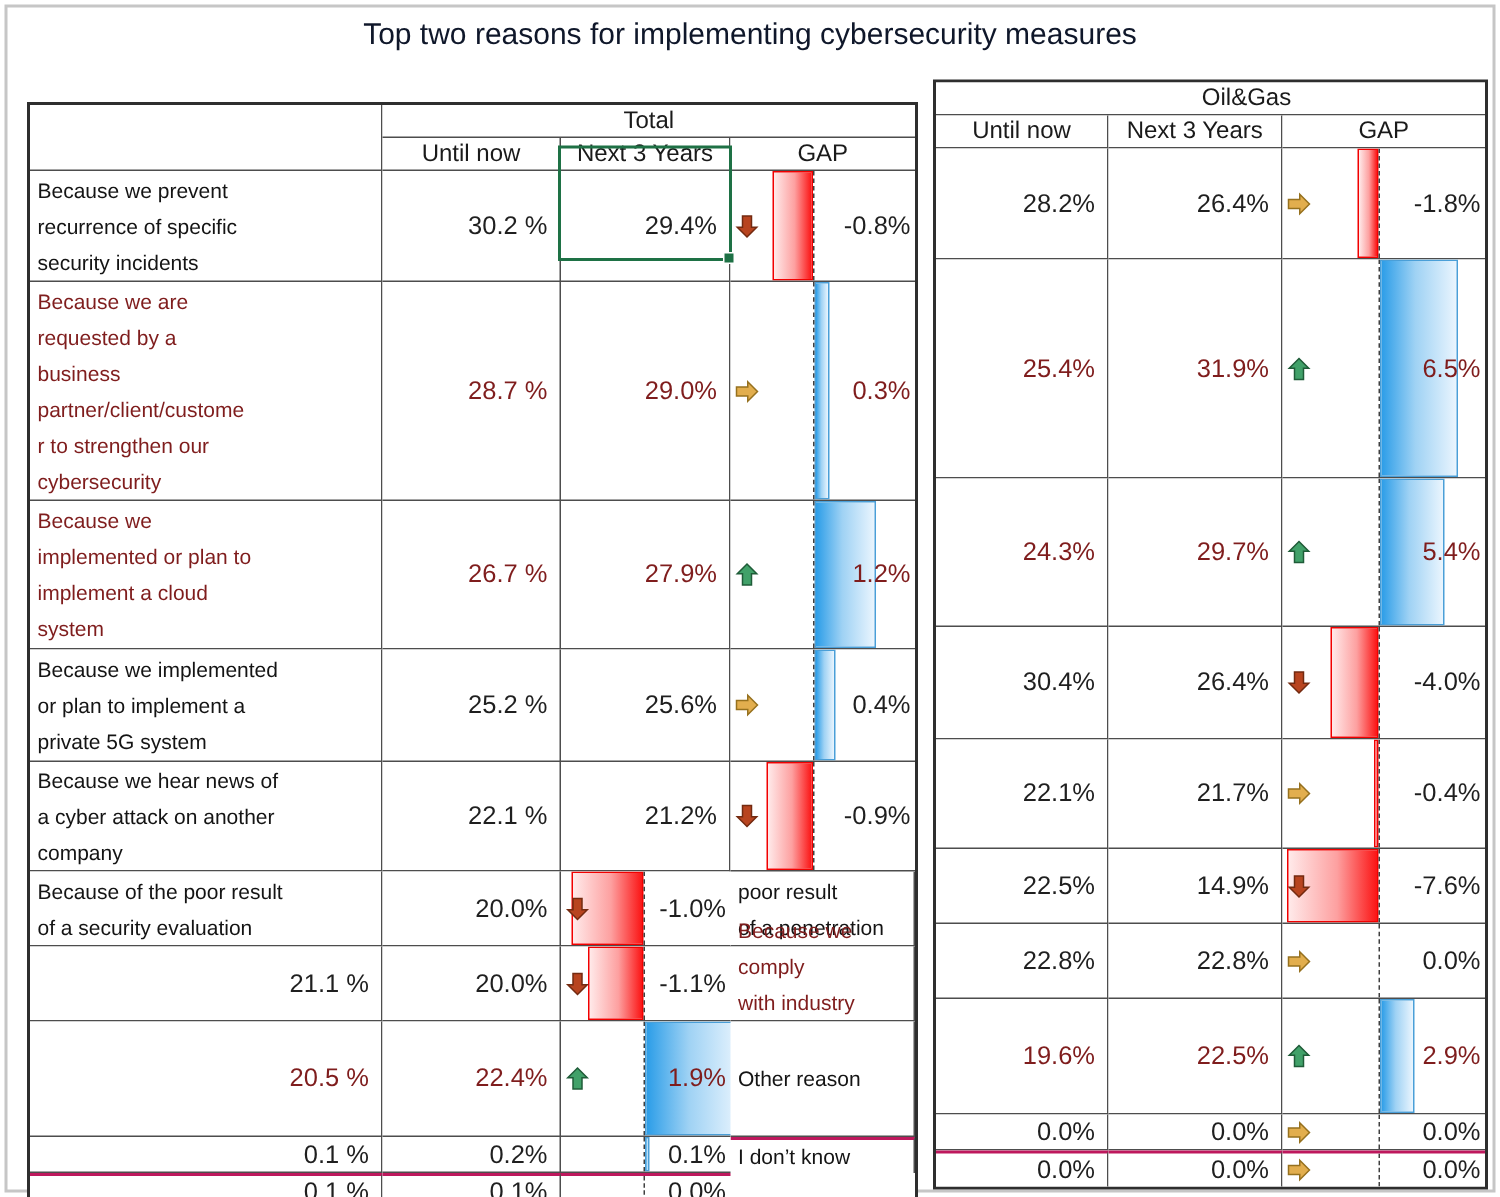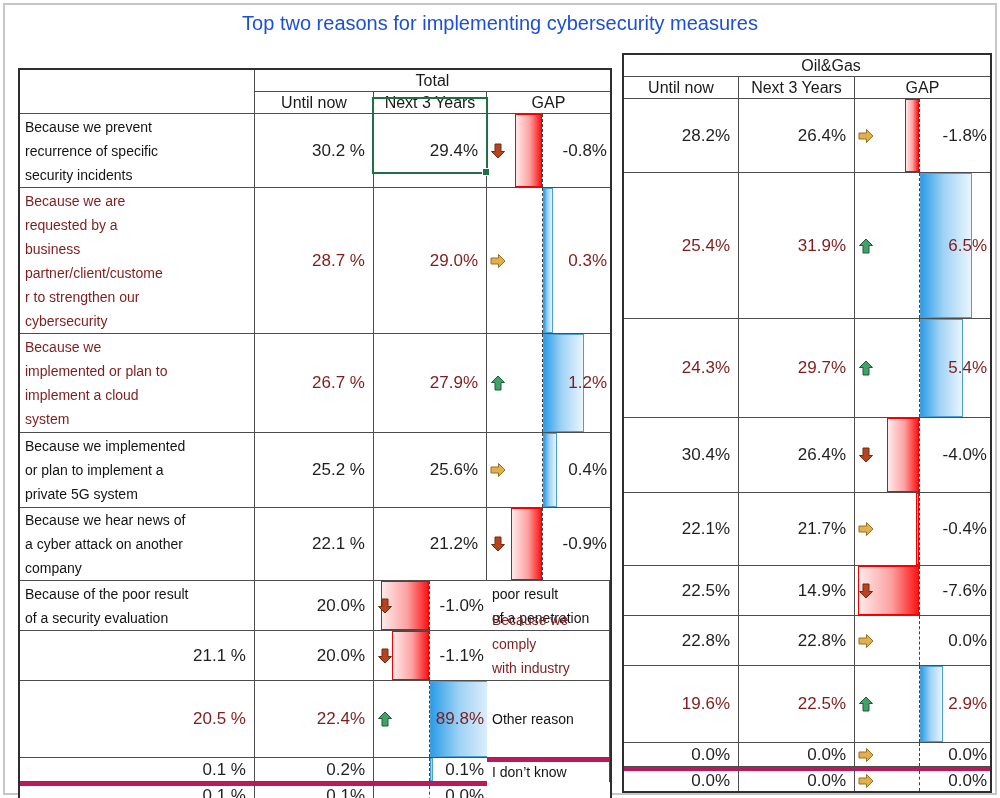--- a/index.html
+++ b/index.html
@@ -1,26 +1,26 @@
 <!DOCTYPE html>
 <html><head>
 <meta charset="utf-8">
 <style>
   html,body{margin:0;padding:0;width:1000px;height:798px;background:#fff;overflow:hidden;
     font-family:"Liberation Sans","DejaVu Sans",sans-serif;}
   #page{position:relative;width:1000px;height:798px;background:#fff;}
   #frame{position:absolute;inset:3px;border:2px solid #c6c6c6;pointer-events:none;}
   #title{position:absolute;left:0;top:12px;width:1000px;text-align:center;
-    font-size:20px;font-weight:400;color:#1d4ed8;margin:0;}
+    font-size:20px;font-weight:400;color:#0f172a;margin:0;}
   .grid{position:absolute;display:grid;border:2px solid #2e2e2e;background:#fff;}
   .cell{box-sizing:border-box;border-right:1px solid #4d4d4d;border-bottom:1px solid #4d4d4d;
     display:flex;align-items:center;font-size:17px;color:#1f1f1f;background:#fff;min-width:0;min-height:0;}
   .cell.lastcol{border-right:none;}
   .cell.lastrow{border-bottom:none;}
-  .cell.thicktop{border-top:4px solid #be185d;}
+  .cell.thicktop{border-top:2px solid #be185d;}
   .hcell{justify-content:center;font-size:16px;color:#1a1a1a;}
   .labelcell{justify-content:flex-start;padding:2px 4px 2px 5px;font-size:14px;line-height:24px;
     white-space:pre-line;color:#141414;}
   .valuecell{justify-content:flex-end;padding-right:8px;}
   .bold{font-weight:normal;color:#7f1d1d;}
   .gapcell{position:relative;padding:0;overflow:hidden;}
   .gapbar{position:absolute;top:0;bottom:0;z-index:1;box-sizing:border-box;}
   .zline{position:absolute;top:0;bottom:0;width:0;z-index:2;border-left:1px dashed #404040;}
   .gapval{position:absolute;right:3px;top:50%;transform:translateY(-50%);z-index:3;}
   .trendicon{position:absolute;left:3px;top:50%;transform:translateY(-50%);z-index:3;}
@@ -136,21 +136,21 @@
 with industry
 regulations</div>
       <div class="cell valuecell bold">20.5 %</div>
       <div class="cell valuecell bold">22.4%</div>
       <div class="cell gapcell bold lastcol">
         <div class="gapbar" style="left: 56px; width: 64.6px; background: linear-gradient(to right, rgb(43, 157, 232) 0%, rgb(159, 210, 244) 45%, rgb(234, 245, 254) 100%); border: 1px solid rgb(74, 159, 216);"></div>
         <div class="zline" style="left: 55px; border-left-color: rgb(64, 64, 64);"></div>
         <svg width="16" height="16" viewBox="0 0 16 16" class="trendicon">
           <path d="M8 1 L14.5 7.5 L11 7.5 L11 15 L5 15 L5 7.5 L1.5 7.5 Z" fill="#41A169" stroke="#1F5C38" stroke-width="1"></path>
         </svg>
-        <span class="gapval">89.8%</span>
+        <span class="gapval">1.9%</span>
       </div>
       <div class="cell labelcell">Other reason</div>
       <div class="cell valuecell">0.1 %</div>
       <div class="cell valuecell">0.2%</div>
       <div class="cell gapcell lastcol">
         <div class="gapbar" style="left: 56px; width: 3.4px; background: linear-gradient(to right, rgb(43, 157, 232) 0%, rgb(159, 210, 244) 45%, rgb(234, 245, 254) 100%); border: 1px solid rgb(74, 159, 216);"></div>
         <div class="zline" style="left: 55px; border-left-color: rgb(64, 64, 64);"></div>
         <span class="gapval">0.1%</span>
       </div>
       <div class="cell labelcell lastrow thicktop">I don’t know</div>

